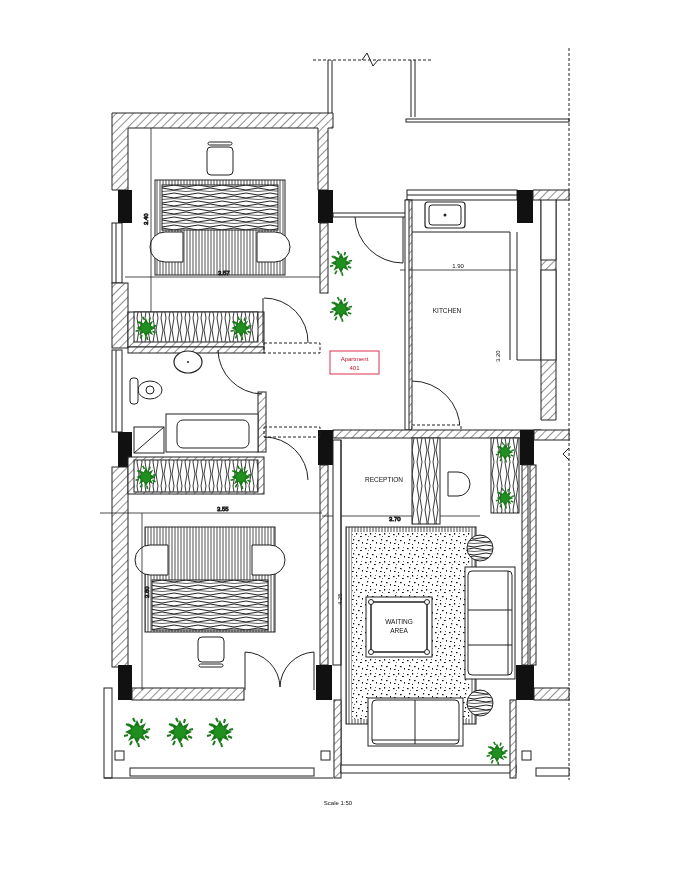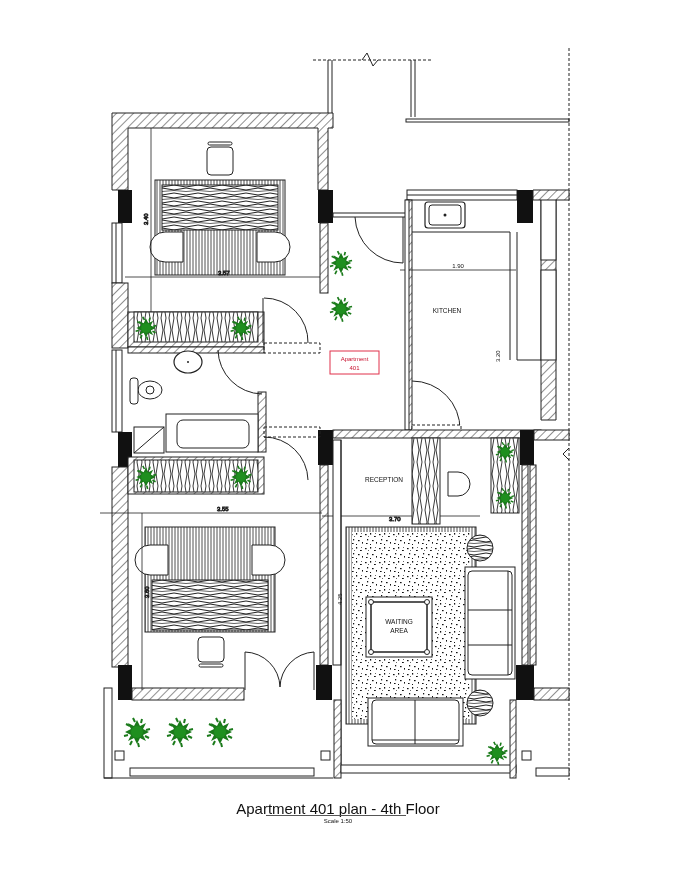--- a/index.html
+++ b/index.html
@@ -257,15 +257,14 @@
     <rect x="522" y="751" width="9" height="9" fill="#fff"></rect>
     <rect x="536" y="768" width="33" height="8" fill="#fff"></rect>
   </g>
   <use href="#plant" x="137" y="732"></use>
   <use href="#plant" x="180" y="732"></use>
   <use href="#plant" x="220" y="732"></use>
   <use href="#plant" x="497" y="753" transform="translate(497 753) scale(0.8) translate(-497 -753)"></use>
 </svg>
 
 <div class="title-block">
-  <span class="title"><span>Apartment 401 plan - 4th Floor</span><span class="title-underline"></span></span>
   <span class="scale">Scale 1:50</span>
 </div>
 
 </body></html>

